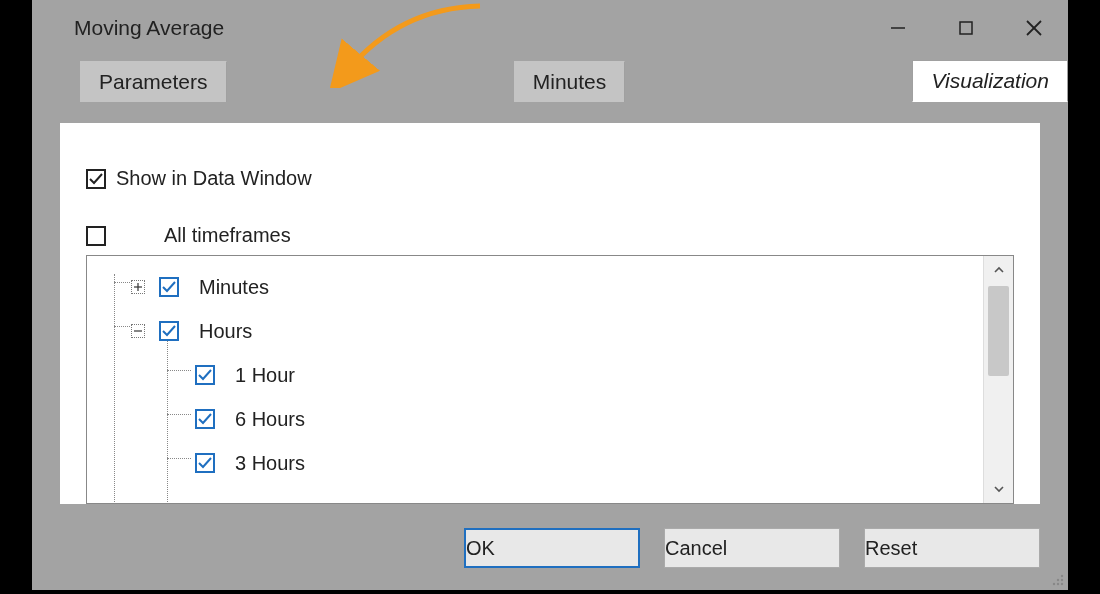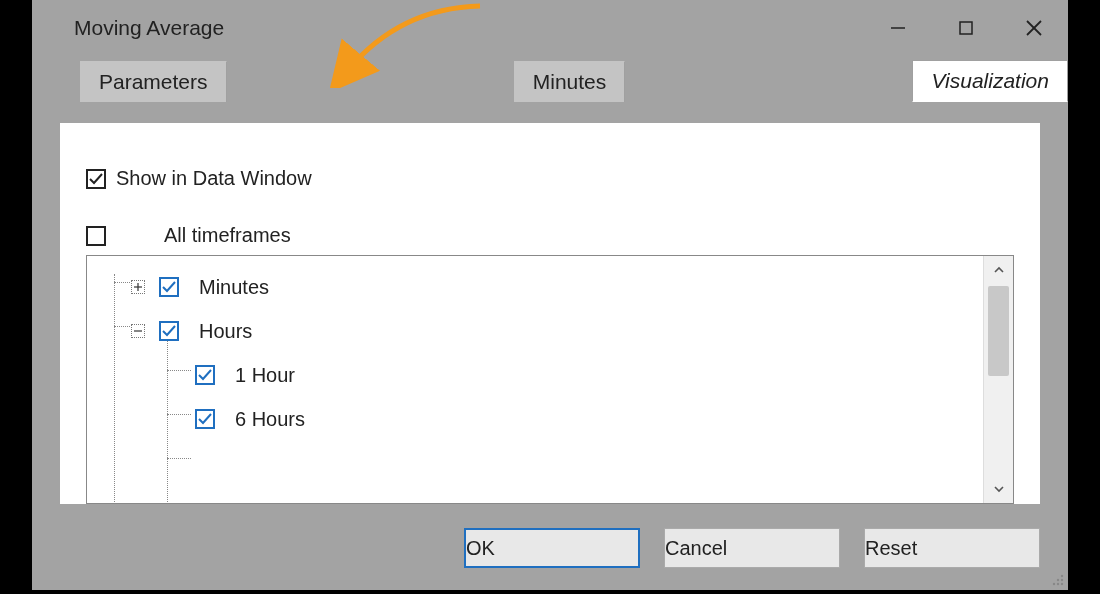--- a/index.html
+++ b/index.html
@@ -308,20 +308,28 @@
 
           <div class="trow" style="padding-left:88px;">
             <div class="cbox blue nolbl">
               <svg width="16" height="16">
                   <polyline points="2,8 6,12 14,3" fill="none" stroke="#1f6fc0" stroke-width="2"></polyline>
                 </svg>
             </div>
             <span class="treelabel">6 Hours</span>
           </div>
 
+          <div class="trow" style="padding-left:88px;">
+            <div class="cbox blue nolbl">
+              <svg width="16" height="16">
+                  <polyline points="2,8 6,12 14,3" fill="none" stroke="#1f6fc0" stroke-width="2"></polyline>
+                </svg>
+            </div>
+            <span class="treelabel">3 Hours</span>
+          </div>
 
         </div>
       </div>
       <div class="vscroll">
         <div class="arrow up">
           <svg width="12" height="12">
               <polyline points="2,8 6,4 10,8" fill="none" stroke="#555" stroke-width="1.6"></polyline>
             </svg>
         </div>
         <div class="thumb"></div>

